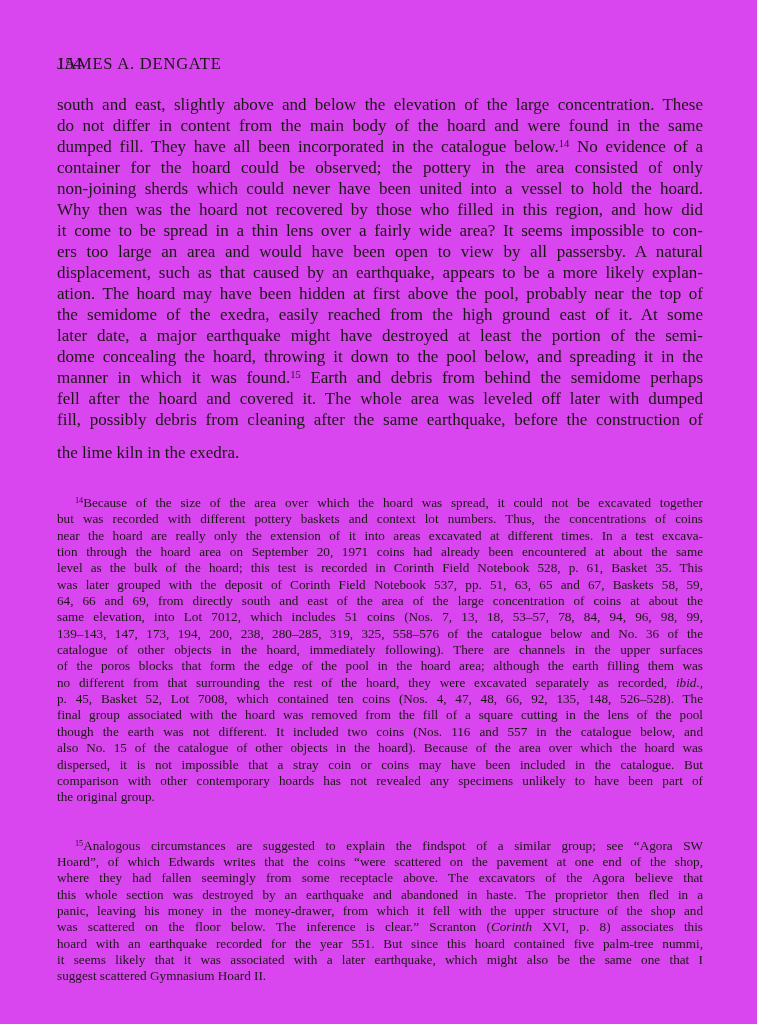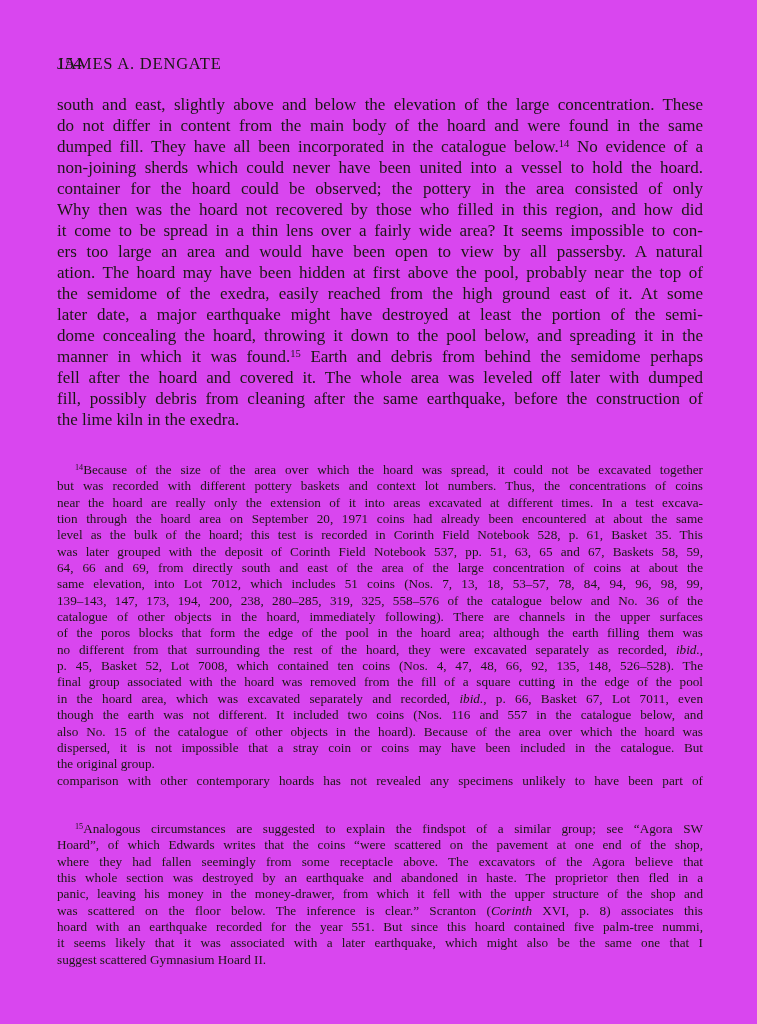--- a/index.html
+++ b/index.html
@@ -34,21 +34,21 @@
     letter-spacing: 0.8px;
   }
   .body-text {
     font-size: 17px;
     line-height: 21px;
   }
   .bline {
     text-align: justify;
     text-align-last: justify;
   }
-  .bline.last { text-align-last: left; }
+  .bline.last { text-align-last: left; margin-top: 12px; }
   sup.fnref {
     font-size: 0.62em;
     line-height: 0;
     vertical-align: baseline;
     position: relative;
     top: -0.45em;
   }
   .footnotes {
     margin-top: 22px;
     font-size: 13.2px;
@@ -70,25 +70,26 @@
 
     <div class="running-header">
       <span class="page-num">154</span>
       <div class="head-title">JAMES A. DENGATE</div>
     </div>
 
     <div class="body-text">
       <div class="bline">south and east, slightly above and below the elevation of the large concentration. These</div>
       <div class="bline">do not differ in content from the main body of the hoard and were found in the same</div>
       <div class="bline"><span>dumped fill. They have all been incorporated in the catalogue below.</span><sup class="fnref">14</sup><span> No evidence of a</span></div>
+      <div class="bline">container for the hoard could be observed; the pottery in the area consisted of only</div>
       <div class="bline">non-joining sherds which could never have been united into a vessel to hold the hoard.</div>
-      <div class="bline">container for the hoard could be observed; the pottery in the area consisted of only</div>
       <div class="bline">Why then was the hoard not recovered by those who filled in this region, and how did</div>
       <div class="bline">it come to be spread in a thin lens over a fairly wide area? It seems impossible to con-</div>
       <div class="bline">ers too large an area and would have been open to view by all passersby. A natural</div>
+      <div class="bline">displacement, such as that caused by an earthquake, appears to be a more likely explan-</div>
       <div class="bline">ation. The hoard may have been hidden at first above the pool, probably near the top of</div>
       <div class="bline">the semidome of the exedra, easily reached from the high ground east of it. At some</div>
       <div class="bline">later date, a major earthquake might have destroyed at least the portion of the semi-</div>
       <div class="bline">dome concealing the hoard, throwing it down to the pool below, and spreading it in the</div>
       <div class="bline"><span>manner in which it was found.</span><sup class="fnref">15</sup><span> Earth and debris from behind the semidome perhaps</span></div>
       <div class="bline">fell after the hoard and covered it. The whole area was leveled off later with dumped</div>
       <div class="bline">fill, possibly debris from cleaning after the same earthquake, before the construction of</div>
       <div class="bline last">the lime kiln in the exedra.</div>
     </div>
 
@@ -101,27 +102,26 @@
         <div class="fline">tion through the hoard area on September 20, 1971 coins had already been encountered at about the same</div>
         <div class="fline">level as the bulk of the hoard; this test is recorded in Corinth Field Notebook 528, p. 61, Basket 35. This</div>
         <div class="fline">was later grouped with the deposit of Corinth Field Notebook 537, pp. 51, 63, 65 and 67, Baskets 58, 59,</div>
         <div class="fline">64, 66 and 69, from directly south and east of the area of the large concentration of coins at about the</div>
         <div class="fline">same elevation, into Lot 7012, which includes 51 coins (Nos. 7, 13, 18, 53–57, 78, 84, 94, 96, 98, 99,</div>
         <div class="fline">139–143, 147, 173, 194, 200, 238, 280–285, 319, 325, 558–576 of the catalogue below and No. 36 of the</div>
         <div class="fline">catalogue of other objects in the hoard, immediately following). There are channels in the upper surfaces</div>
         <div class="fline">of the poros blocks that form the edge of the pool in the hoard area; although the earth filling them was</div>
         <div class="fline"><span>no different from that surrounding the rest of the hoard, they were excavated separately as recorded, </span><i>ibid.</i><span>,</span></div>
         <div class="fline">p. 45, Basket 52, Lot 7008, which contained ten coins (Nos. 4, 47, 48, 66, 92, 135, 148, 526–528). The</div>
-        <div class="fline">final group associated with the hoard was removed from the fill of a square cutting in the edge of the pool</div>
-        <div class="fline"><span>in the hoard area, which was excavated separately and recorded, </span><i>ibid.</i><span>, p. 66, Basket 67, Lot 7011, even</span></div>
+        <div class="fline">final group associated with the hoard was removed from the fill of a square cutting in the lens of the pool</div>
         <div class="fline">though the earth was not different. It included two coins (Nos. 116 and 557 in the catalogue below, and</div>
         <div class="fline">also No. 15 of the catalogue of other objects in the hoard). Because of the area over which the hoard was</div>
         <div class="fline">dispersed, it is not impossible that a stray coin or coins may have been included in the catalogue. But</div>
+        <div class="fline">comparison with other contemporary hoards has not revealed any specimens unlikely to have been part of</div>
         <div class="fline last">the original group.</div>
-        <div class="fline">comparison with other contemporary hoards has not revealed any specimens unlikely to have been part of</div>
       </div>
 
       <div>
         <div class="fline first"><sup class="fnref">15</sup><span>Analogous circumstances are suggested to explain the findspot of a similar group; see “Agora SW</span></div>
         <div class="fline">Hoard”, of which Edwards writes that the coins “were scattered on the pavement at one end of the shop,</div>
         <div class="fline">where they had fallen seemingly from some receptacle above. The excavators of the Agora believe that</div>
         <div class="fline">this whole section was destroyed by an earthquake and abandoned in haste. The proprietor then fled in a</div>
         <div class="fline">panic, leaving his money in the money-drawer, from which it fell with the upper structure of the shop and</div>
         <div class="fline"><span>was scattered on the floor below. The inference is clear.” Scranton (</span><i>Corinth</i><span> XVI, p. 8) associates this</span></div>
         <div class="fline">hoard with an earthquake recorded for the year 551. But since this hoard contained five palm-tree nummi,</div>

